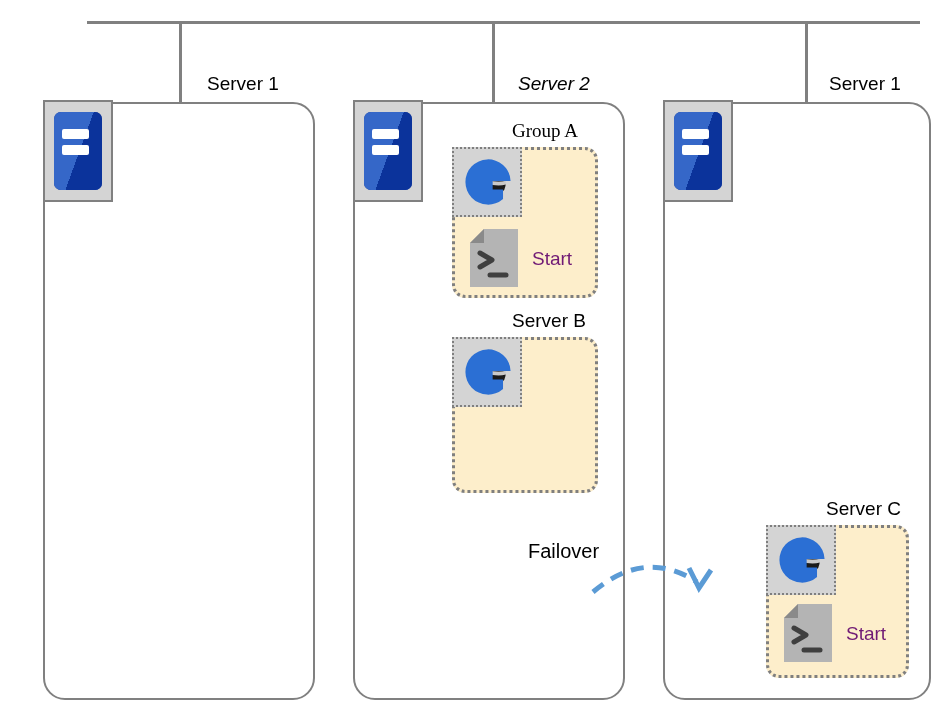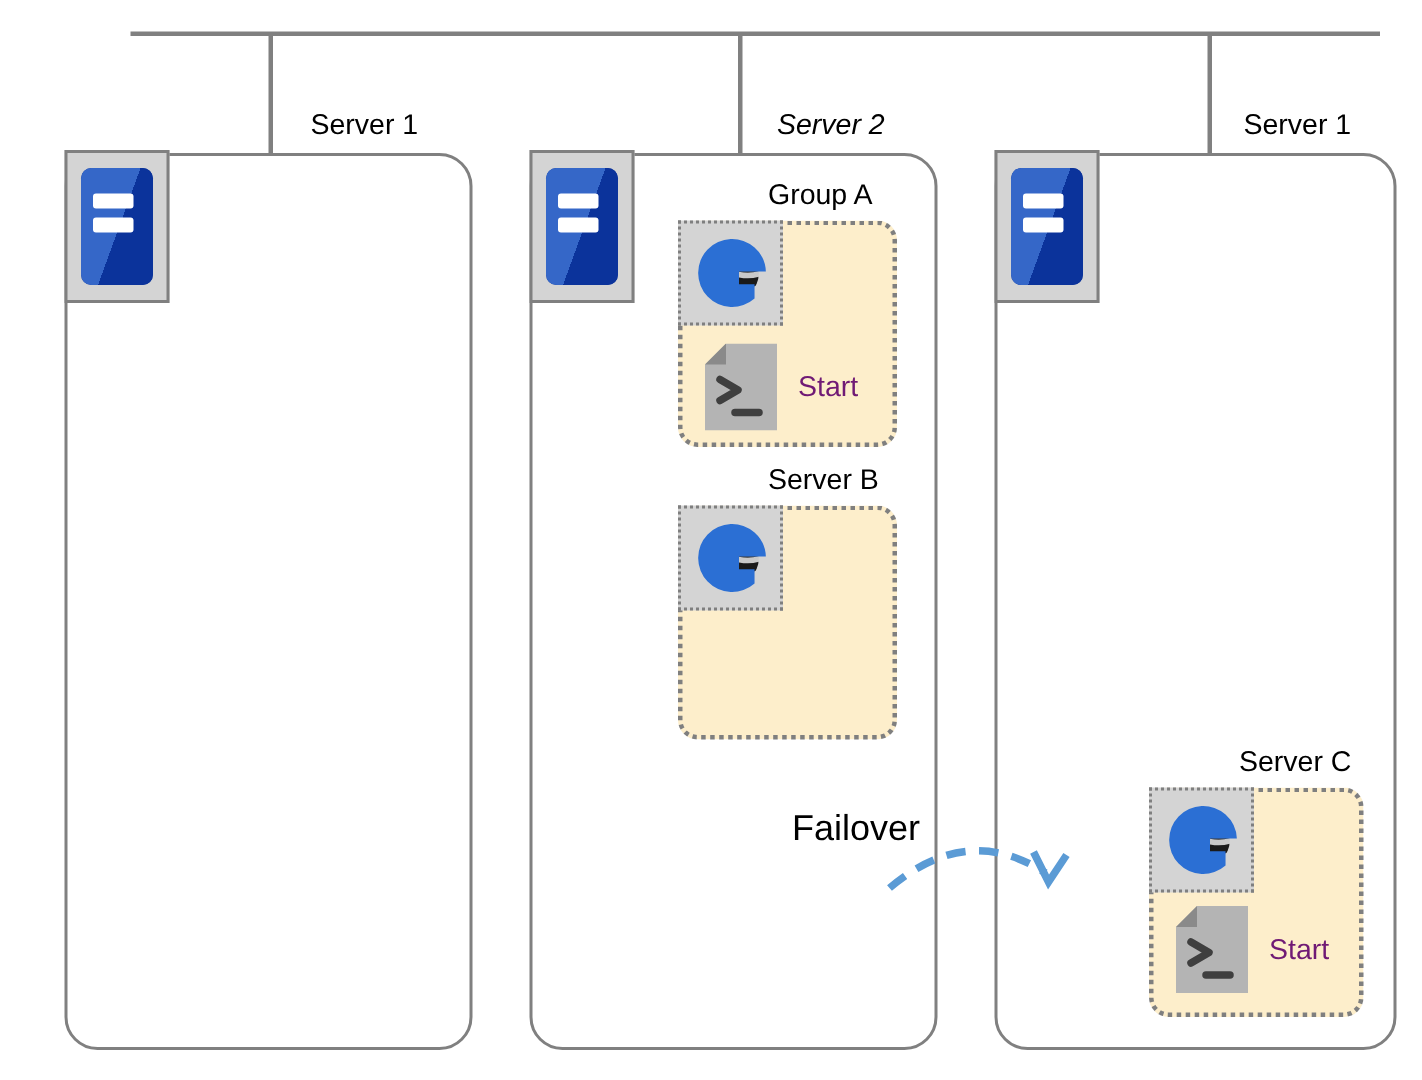--- a/index.html
+++ b/index.html
@@ -126,21 +126,21 @@
   .grp-c { left: 766px; top: 525px; width: 143px; height: 153px; }
 
   .group-label {
     position: absolute;
     font-size: 19px;
     color: #000000;
     white-space: nowrap;
     line-height: 1;
     z-index: 3;
   }
-  .lbl-ga { left: 512px; top: 121px; }
+  .lbl-ga { left: 512px; top: 121px; font-family: Liberation Serif, serif; }
   .lbl-gb { left: 512px; top: 311px; }
   .lbl-gc { left: 826px; top: 499px; }
 
   
   .globe-icon {
     position: absolute;
     width: 70px;
     height: 70px;
     background: #d4d4d4;
     border: 2px dotted #7f7f7f;
@@ -174,21 +174,21 @@
     margin-left: 14px;
     white-space: nowrap;
     line-height: 1;
   }
 
   
   .failover-label {
     position: absolute;
     left: 528px;
     top: 541px;
-    font-size: 24px;
+    font-size: 20px;
     color: #000000;
     white-space: nowrap;
     line-height: 1;
     z-index: 6;
   }
   .failover-arrow {
     position: absolute;
     left: 585px;
     top: 540px;
     width: 135px;

